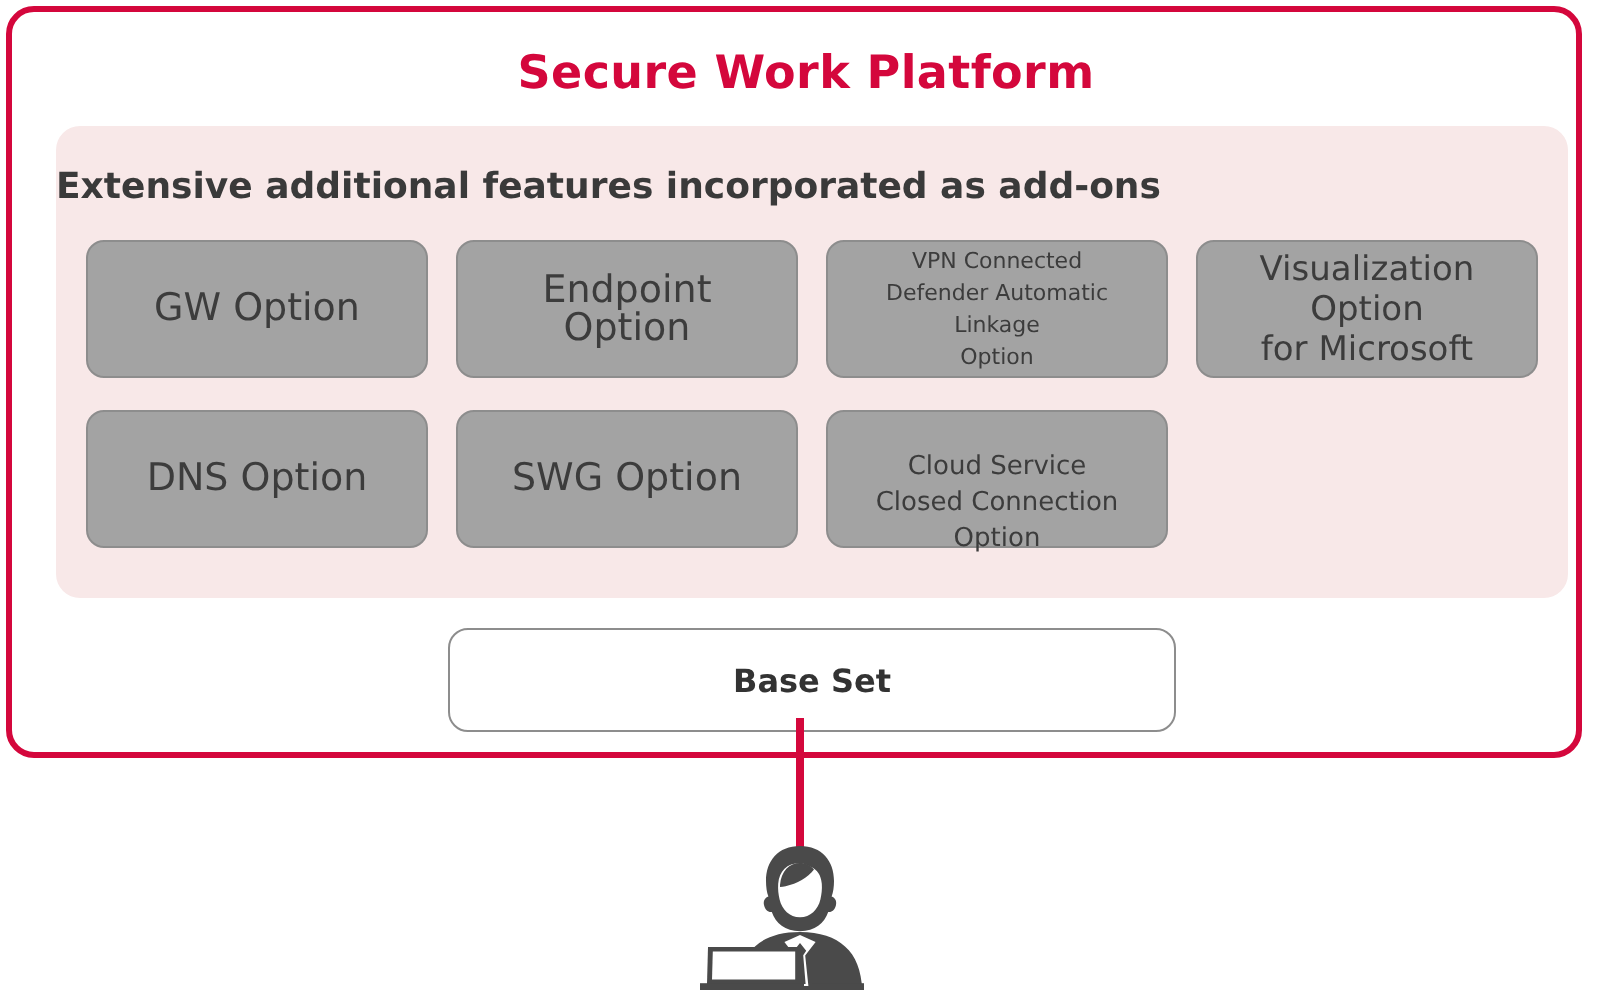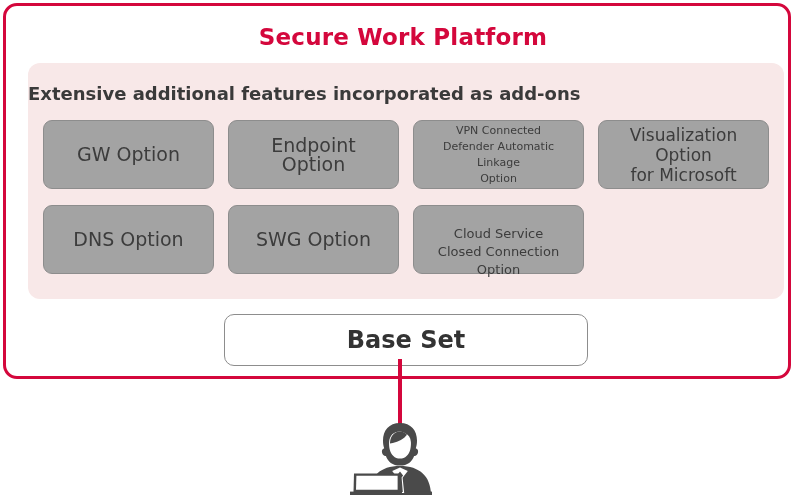--- a/index.html
+++ b/index.html
@@ -132,21 +132,21 @@
     box-sizing: border-box;
     background: #ffffff;
     border: 1.6px solid #8d8d8d;
     border-radius: 10px;
     display: flex;
     align-items: center;
     justify-content: center;
   }
 
   .base-set-label {
-    font-size: 24px;
+    font-size: 16px;
     font-weight: bold;
     color: #333333;
   }
 
   
   .connector-line {
     position: absolute;
     left: 398px;
     top: 359px;
     width: 4px;

